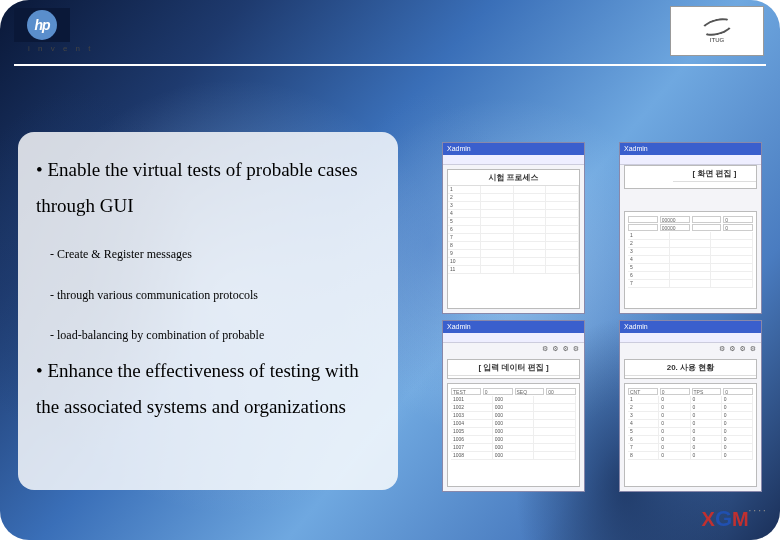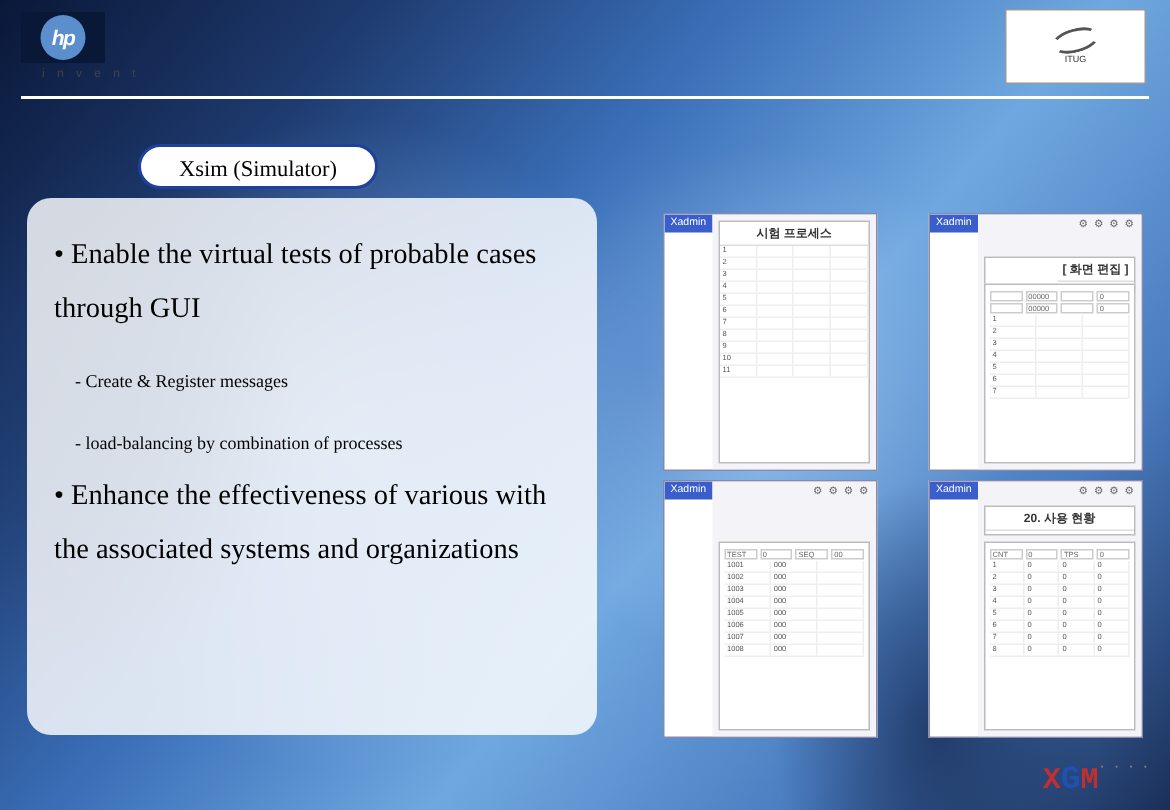--- a/index.html
+++ b/index.html
@@ -1,19 +1,20 @@
 <!DOCTYPE html>
 <html><head>
 <meta charset="utf-8">
 <style>
   * { margin: 0; padding: 0; box-sizing: border-box; }
   html, body { width: 780px; height: 540px; overflow: hidden; font-family: "Times New Roman", serif; }
   .slide {
     width: 780px; height: 540px; position: relative;
     background: linear-gradient(130deg, #0a1838 0%, #1e3a6e 20%, #3a6fb8 40%, #6fa8e0 60%, #4a7cc0 80%, #1a2f58 100%);
+    border-radius: 29px;
   }
   .forest-overlay {
     position: absolute; inset: 0;
     background:
       radial-gradient(ellipse 200px 300px at 10% 50%, rgba(30,60,110,0.6), transparent 60%),
       radial-gradient(ellipse 150px 250px at 55% 45%, rgba(80,130,200,0.5), transparent 60%),
       radial-gradient(ellipse 180px 280px at 80% 90%, rgba(20,40,80,0.7), transparent 60%),
       radial-gradient(circle at 30% 55%, rgba(180,210,240,0.4), transparent 35%),
       radial-gradient(circle at 65% 50%, rgba(200,225,250,0.35), transparent 30%);
     pointer-events: none;
@@ -51,35 +52,35 @@
   .bullet-main { font-size: 19px; color: #000; margin: 6px 0 14px 0; line-height: 1.9; }
   .bullet-main::before { content: "• "; color: #000; }
   .sub-item { font-size: 12px; color: #000; margin: 20px 0 8px 14px; line-height: 1.7; }
 
   .shots {
     position: absolute; top: 142px; right: 18px; width: 348px; height: 350px;
     display: grid; grid-template-columns: 1fr 1fr; grid-template-rows: 1fr 1fr; gap: 6px;
   }
   .shot {
     background: #fff; border: 1px solid #88a; font-family: Arial, sans-serif; font-size: 6px;
-    display: flex; overflow: hidden; margin-left: 28px;
+    display: flex; flex-direction: column; overflow: hidden; margin-left: 28px;
   }
   .shot-title { background: #3a5fcd; color: #fff; height: 12px; line-height: 12px; padding: 0 4px; font-size: 7px; }
   .shot-body { flex: 1; background: #f4f4f8; padding: 4px; position: relative; }
   .panel { background: #fff; border: 1px solid #bbb; position: absolute; }
   .panel-header { text-align: center; font-size: 8px; padding: 2px; border-bottom: 1px solid #ddd; font-weight: bold; color: #333; }
   .rowline { height: 8px; border-bottom: 1px solid #eee; display: flex; }
   .rowline span { flex: 1; border-right: 1px solid #eee; font-size: 5px; padding-left: 2px; color: #555; }
   .toolbar { height: 10px; background: #eef; border-bottom: 1px solid #ccd; }
   .icons { position: absolute; right: 4px; top: 2px; font-size: 7px; color: #666; letter-spacing: 1px; }
   .field-row { display: flex; gap: 2px; margin: 1px 0; }
   .field-row .cell { background: #fff; border: 1px solid #ccc; height: 7px; flex: 1; font-size: 5px; padding-left: 1px; color: #666; }
   .xgm-logo {
     position: absolute; bottom: 8px; right: 14px;
-    font-family: Liberation Mono, monospace; font-size: 20px; font-weight: bold; text-align: center;
+    font-family: Liberation Sans, sans-serif; font-size: 20px; font-weight: bold; text-align: center;
   }
   .xgm-logo .x { color: #c03030; }
   .xgm-logo .g { color: #2050b0; font-size: 22px; }
   .xgm-logo .m { color: #c03030; }
   .xgm-logo .dots { color: #888; font-size: 8px; vertical-align: top; }
 </style>
 </head>
 <body>
 
 <div class="slide">
@@ -90,27 +91,27 @@
   </div>
   <div class="hp-tagline">i n v e n t</div>
 
   <div class="itug-logo">
     <div class="swirl"></div>
     <div>ITUG</div>
   </div>
 
   <div class="divider"></div>
 
-  <div class="title-badge">Xsim (Simulator)</div>
 
   <div class="content-card">
     <div class="bullet-main">Enable the virtual tests of  probable cases through GUI</div>
     <div class="sub-item">- Create &amp; Register messages</div>
-    <div class="sub-item">- load-balancing by combination of processes</div>
-    <div class="bullet-main">Enhance the effectiveness of various with the associated systems and organizations</div>
+    <div class="sub-item">- through various communication protocols</div>
+    <div class="sub-item">- load-balancing by combination of probable</div>
+    <div class="bullet-main">Enhance the effectiveness of testing with the associated systems and organizations</div>
   </div>
 
   <div class="shots">
 
     <div class="shot">
       <div class="shot-title">Xadmin</div>
       <div class="toolbar"></div>
       <div class="shot-body">
         <div class="panel" style="left:4px; right:4px; top:4px; bottom:4px;">
           <div class="panel-header">시험 프로세스</div>
@@ -182,21 +183,21 @@
             </div>
         </div>
       </div>
     </div>
 
     <div class="shot">
       <div class="shot-title">Xadmin</div>
       <div class="toolbar"></div>
       <div class="shot-body">
         <div class="icons">⚙ ⚙ ⚙ ⚙</div>
-        <div class="panel" style="left:4px; right:4px; top:28px; height:24px;padding-left:48px;">
+        <div class="panel" style="left:4px; right:4px; top:0; height:24px;padding-left:48px;">
           <div class="panel-header">[ 화면 편집 ]</div>
         </div>
         <div class="panel" style="left:4px; right:4px; top:46px; bottom:4px; padding:3px;">
           <div class="field-row">
               <div class="cell"></div>
               <div class="cell">00000</div>
               <div class="cell"></div>
               <div class="cell">0</div>
             </div>
           <div class="field-row">
@@ -242,20 +243,23 @@
             </div>
         </div>
       </div>
     </div>
 
     <div class="shot">
       <div class="shot-title">Xadmin</div>
       <div class="toolbar"></div>
       <div class="shot-body">
         <div class="icons">⚙ ⚙ ⚙ ⚙</div>
+        <div class="panel" style="left:4px; right:4px; top:16px; height:20px;">
+          <div class="panel-header">[ 입력 데이터 편집 ]</div>
+        </div>
         <div class="panel" style="left:4px; right:4px; top:40px; bottom:4px; padding:3px;">
           <div class="field-row">
               <div class="cell">TEST</div>
               <div class="cell">0</div>
               <div class="cell">SEQ</div>
               <div class="cell">00</div>
             </div>
           <div class="rowline">
               <span>1001</span>
               <span>000</span>

